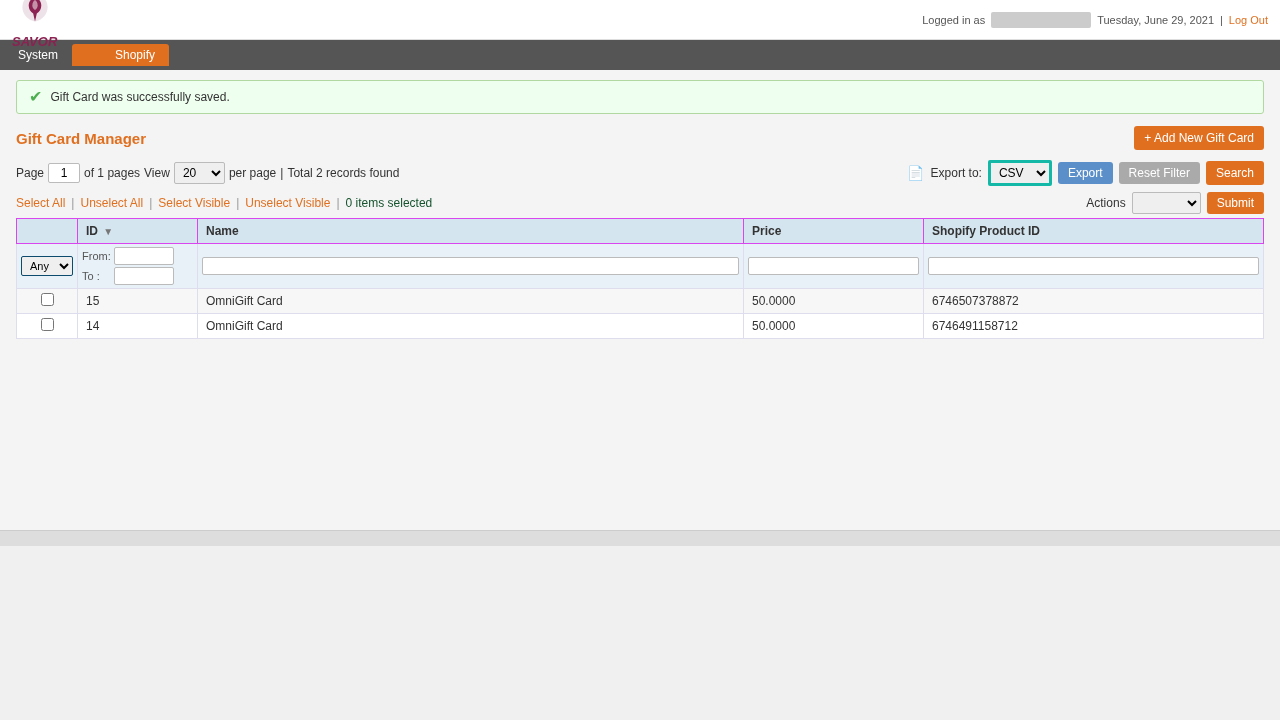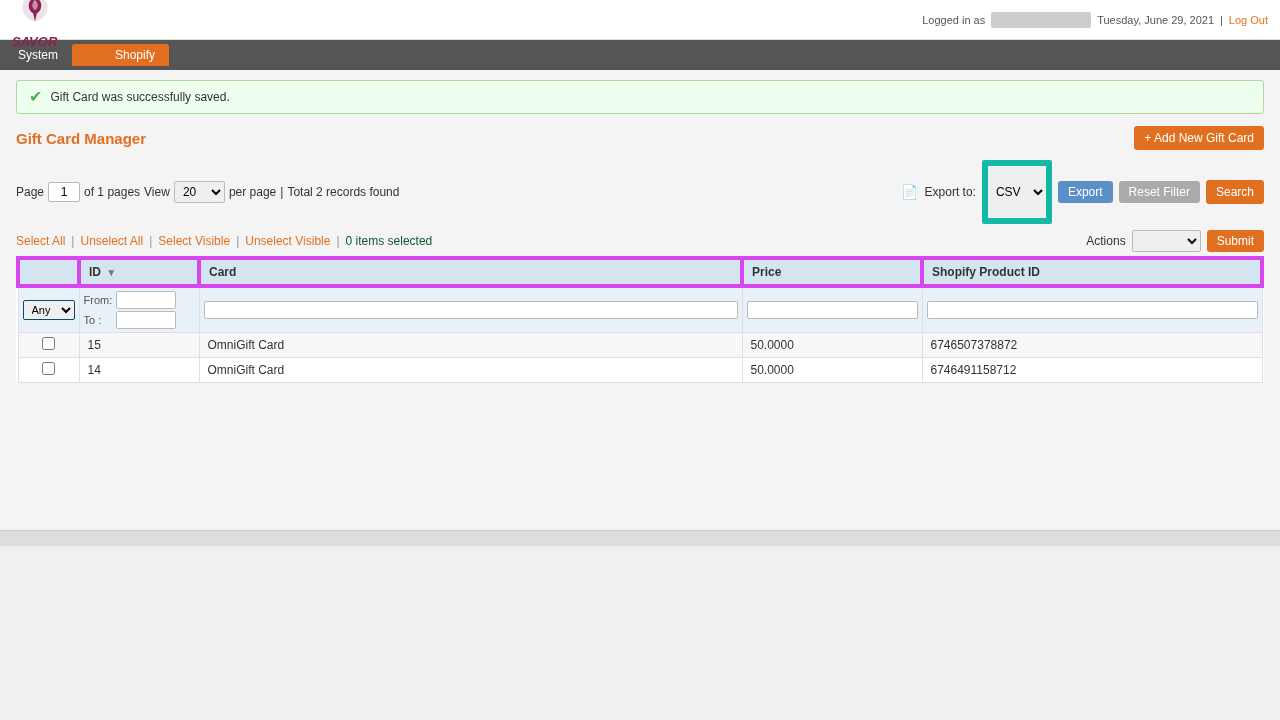--- a/index.html
+++ b/index.html
@@ -140,22 +140,22 @@
       font-size: 12px;
       text-align: center;
     }
     .per-page-select {
       padding: 2px 4px;
       border: 1px solid #bbb;
       border-radius: 2px;
       font-size: 12px;
     }
     .export-select {
-      padding: 18px 4px;
-      border: 6px solid #14b8a6;
+      padding: 2px 4px;
+      border: 3px solid #14b8a6;
       border-radius: 2px;
       font-size: 12px;
     }
     .btn-blue {
       background: #5b8fc9;
       color: #fff;
       border: none;
       padding: 4px 10px;
       border-radius: 3px;
       cursor: pointer;
@@ -207,21 +207,21 @@
 
     
     .data-table {
       width: 100%;
       border-collapse: collapse;
       background: #fff;
       font-size: 12px;
     }
     .data-table th {
       background: #d5e5f0;
-      border: 4px solid #d946ef;
+      border: 1px solid #d946ef;
       padding: 5px 8px;
       text-align: left;
       font-weight: bold;
       color: #333;
       white-space: nowrap;
     }
     .data-table th.sortable {
       cursor: pointer;
     }
     .data-table td {
@@ -374,21 +374,21 @@
   </div>
 
   <table class="data-table">
     <thead>
       <tr>
         <th class="col-check"></th>
         <th class="col-id sortable">
           <span>ID</span>
           <span class="sort-arrow">▼</span>
         </th>
-        <th class="col-name">Card</th>
+        <th class="col-name">Name</th>
         <th class="col-price">Price</th>
         <th class="col-shopify">Shopify Product ID</th>
       </tr>
     </thead>
     <tbody>
 
       <tr class="filter-input-row">
         <td class="col-check">
           <select class="any-select">
             <option>Any</option>

